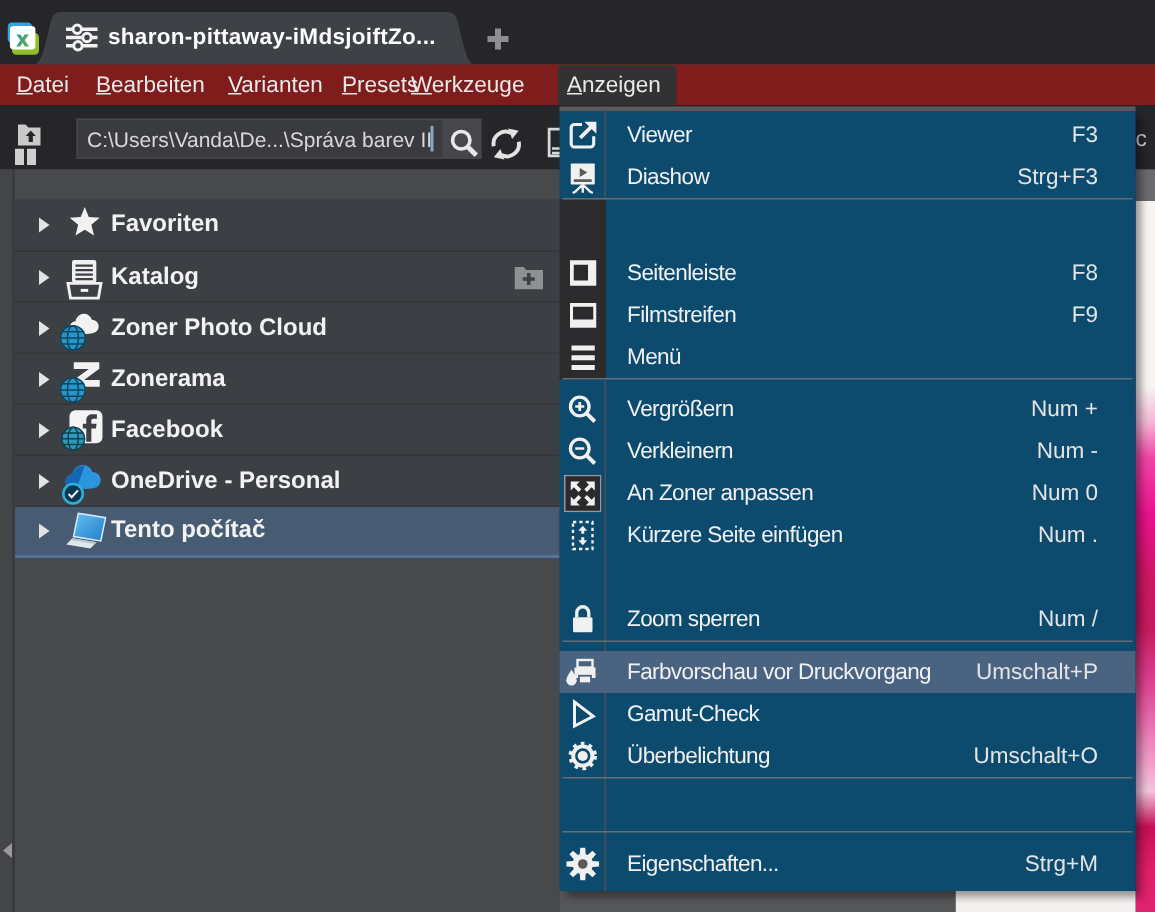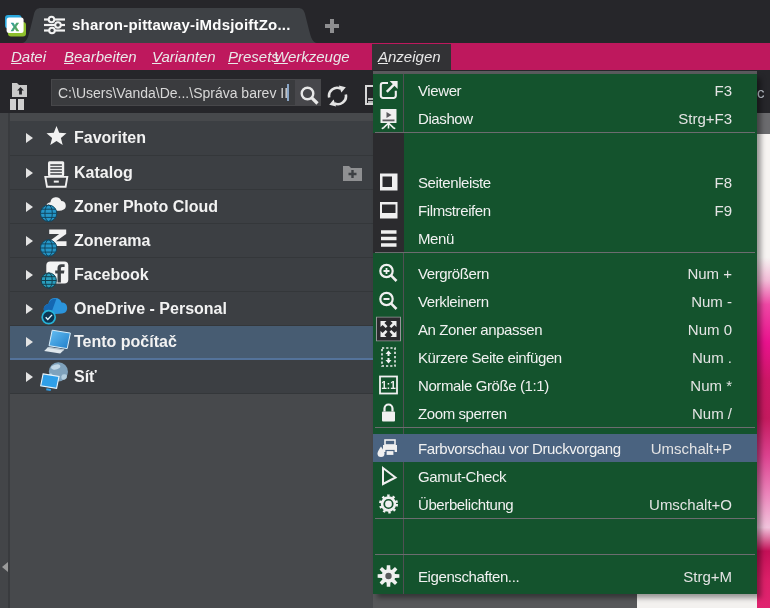--- a/index.html
+++ b/index.html
@@ -5,47 +5,47 @@
   html,body{margin:0;padding:0;}
   body{width:770px;height:608px;overflow:hidden;position:relative;
        font-family:"Liberation Sans",sans-serif;background:#47494c;}
   .abs{position:absolute;}
   
   #titlebar{left:0;top:0;width:770px;height:43px;background:#26262a;}
   #tabshape{left:22px;top:8px;}
   #tabtext{left:72px;top:16px;font-size:15px;font-weight:bold;color:#fdfdfd;letter-spacing:0.2px;}
   #plus{left:324px;top:18px;}
   
-  #menubar{left:0;top:43px;width:770px;height:27px;background:#be185d;
-           font-size:15px;color:#e9e9e9;font-style:italic;}
+  #menubar{left:0;top:43px;width:770px;height:27px;background:#7f1d1d;
+           font-size:15px;color:#e9e9e9;}
   .mb{position:absolute;top:5px;}
   #anzbox{left:372px;top:1px;width:79px;height:26px;background:#323235;}
   
   #toolbar{left:0;top:70px;width:770px;height:43px;background:#26262a;}
   #addr{left:51px;top:79px;width:270px;height:27px;background:#3a3b3e;box-sizing:border-box;border:1px solid #47474a;
         font-size:14px;color:#d8d8d8;line-height:27px;padding-left:6px;white-space:nowrap;overflow:hidden;}
   
   #rs1{left:757px;top:113px;width:13px;height:21px;background:#6b6b6e;}
   #photoR{left:757px;top:134px;width:13px;height:474px;}
   #photoB{left:637px;top:594px;width:120px;height:14px;background:#f3f1ef;}
   #bottomgray{left:373px;top:594px;width:264px;height:14px;background:#565759;}
   
   #lstrip{left:0;top:113px;width:8px;height:495px;background:#434548;border-right:2px solid #393b3e;}
   #collapse{left:1px;top:561px;}
   
   #tree{left:10px;top:113px;width:363px;height:495px;background:#47494c;}
   .trow{position:absolute;left:0;width:363px;background:#3c3f43;border-bottom:1px solid #34373a;
-        font-size:16px;font-weight:bold;color:#f2f2f2;}
+        font-size:16px;font-weight:bold;color:#f2f2f2;margin-top:12px;}
   .trow .lbl{position:absolute;left:64px;top:50%;transform:translateY(-50%);}
   .tri{position:absolute;left:16px;top:50%;transform:translateY(-50%);width:0;height:0;
        border-left:7px solid #e3e3e3;border-top:5px solid transparent;border-bottom:5px solid transparent;}
   .tico{position:absolute;left:27px;top:50%;transform:translateY(-50%);width:34px;height:32px;}
   #selrow{background:#475c72;border-bottom:2px solid #54739b;}
   
-  #menu{left:373px;top:74px;width:384px;height:520px;background:#14532d;
+  #menu{left:373px;top:74px;width:384px;height:520px;background:#0c4a6e;
         box-shadow:4px 4px 5px rgba(0,0,0,0.38);}
   #gutter{left:0;top:0;width:31px;height:520px;border-right:1px solid #505053;box-sizing:border-box;}
   #gdark{left:0;top:59px;width:31px;height:120px;background:#2b2b2e;}
   .mrow{position:absolute;left:0;width:384px;height:28px;font-size:15px;color:#f1f1f1;}
   .mrow .t{position:absolute;left:45px;top:50%;transform:translateY(-50%);white-space:nowrap;letter-spacing:-0.4px;}
   .mrow .s{position:absolute;right:25px;top:50%;transform:translateY(-50%);color:#e4e4e4;}
   .msep{position:absolute;left:2px;width:380px;height:1px;background:#6c6c6f;}
   .mico{position:absolute;left:4px;top:50%;transform:translateY(-50%);width:23px;height:23px;}
   #mhl{background:#4a6380;}
   .subarr{position:absolute;right:6px;top:50%;transform:translateY(-50%);width:0;height:0;
@@ -245,32 +245,20 @@
         <stop offset="0" stop-color="#66c0f4"></stop>
             <stop offset="1" stop-color="#1e7cc8"></stop>
           </linearGradient>
         </defs>
       <path d="M15.2,4.2 L33.4,7.1 L30.2,22.6 L12,19.7 Z" fill="url(#scr)" stroke="#d8edfa" stroke-width="1"></path>
       <path d="M11.2,20.9 L27.4,23.5 L23.2,27.6 L7.2,25 Z" fill="#dfe7ec"></path>
       <path d="M11.2,20.9 L27.4,23.5 L26.3,24.6 L10.2,22 Z" fill="#b7c4cd"></path>
     </svg>
     <span class="lbl">Tento počítač</span>
   </div>
-  <div class="trow" style="top:247px;height:33px">
-    <span class="tri"></span>
-    <svg class="tico" viewBox="0 0 34 32">
-      <circle cx="21.4" cy="10.8" r="9.6" fill="#7fa2bc"></circle>
-      <path d="M14.5,5.2 q4,-2.5 7.5,-1.8 q2.5,1.5 0.5,3.5 q-3.5,2.5 -6.5,1.5 q-3,-1 -1.5,-3.2 z" fill="#c3d9e8"></path>
-      <path d="M25.5,13.5 q3.5,-1 4.5,1 q0.5,2.5 -2,4 q-2.5,1 -3.5,-1 q-0.8,-2.5 1,-4 z" fill="#b3cfe0"></path>
-      <path d="M14,12 q2,1.5 1.5,4 l-2,2.5 q-2.5,-2 -2.5,-4.5 z" fill="#a9c8da"></path>
-      <path d="M6.1,12.9 L22,15.4 L19.6,27.4 L3.7,24.9 Z" fill="#2f9fe8" stroke="#e8f4fb" stroke-width="1.1"></path>
-      <path d="M9.5,27.2 l4.5,0.7 -0.4,2.1 -4.5,-0.7 z" fill="#2f9fe8"></path>
-    </svg>
-    <span class="lbl">Síť</span>
-  </div>
 </div>
 
 <div class="abs" style="left:373px;top:71px;width:384px;height:4px;background:#5a5a5d"></div>
 <div class="abs" id="menu">
   <div class="abs" id="gutter"></div>
   <div class="abs" id="gdark"></div>
 
   <div class="mrow" style="top:2px">
     <svg class="mico" viewBox="0 0 23 23">
       <path d="M11,4.5 h-5 a2.2,2.2 0 0 0 -2.2,2.2 v10.6 a2.2,2.2 0 0 0 2.2,2.2 h10.6 a2.2,2.2 0 0 0 2.2,-2.2 v-5" fill="none" stroke="#f0f0f0" stroke-width="2.1"></path>
@@ -351,28 +339,20 @@
   </div>
   <div class="mrow" style="top:269px">
     <svg class="mico" viewBox="0 0 23 23">
       <rect x="5" y="2.5" width="13" height="18" fill="none" stroke="#f0f0f0" stroke-width="1.6" stroke-dasharray="2.2,2"></rect>
       <path d="M11.5,5 l3,3.4 h-2 v2 h-2 v-2 h-2 z" fill="#f0f0f0"></path>
       <path d="M11.5,18 l3,-3.4 h-2 v-2 h-2 v2 h-2 z" fill="#f0f0f0"></path>
     </svg>
     <span class="t">Kürzere Seite einfügen</span>
       <span class="s">Num .</span>
   </div>
-  <div class="mrow" style="top:297px">
-    <svg class="mico" viewBox="0 0 23 23">
-      <rect x="3" y="3" width="17" height="17" fill="none" stroke="#f0f0f0" stroke-width="1.8"></rect>
-      <text x="11.5" y="15" font-size="10" font-weight="bold" fill="#f0f0f0" text-anchor="middle" font-family="Liberation Sans">1:1</text>
-    </svg>
-    <span class="t">Normale Größe (1:1)</span>
-      <span class="s">Num *</span>
-  </div>
   <div class="mrow" style="top:325px">
     <svg class="mico" viewBox="0 0 23 23">
       <path d="M7.5,10 v-3 a4,4 0 0 1 8,0 v3" fill="none" stroke="#f0f0f0" stroke-width="2.2"></path>
       <rect x="5" y="10" width="13" height="10" rx="1" fill="#f0f0f0"></rect>
     </svg>
     <span class="t">Zoom sperren</span>
       <span class="s">Num /</span>
   </div>
   <div class="msep" style="top:353px"></div>
   <div class="mrow" id="mhl" style="top:360px">

